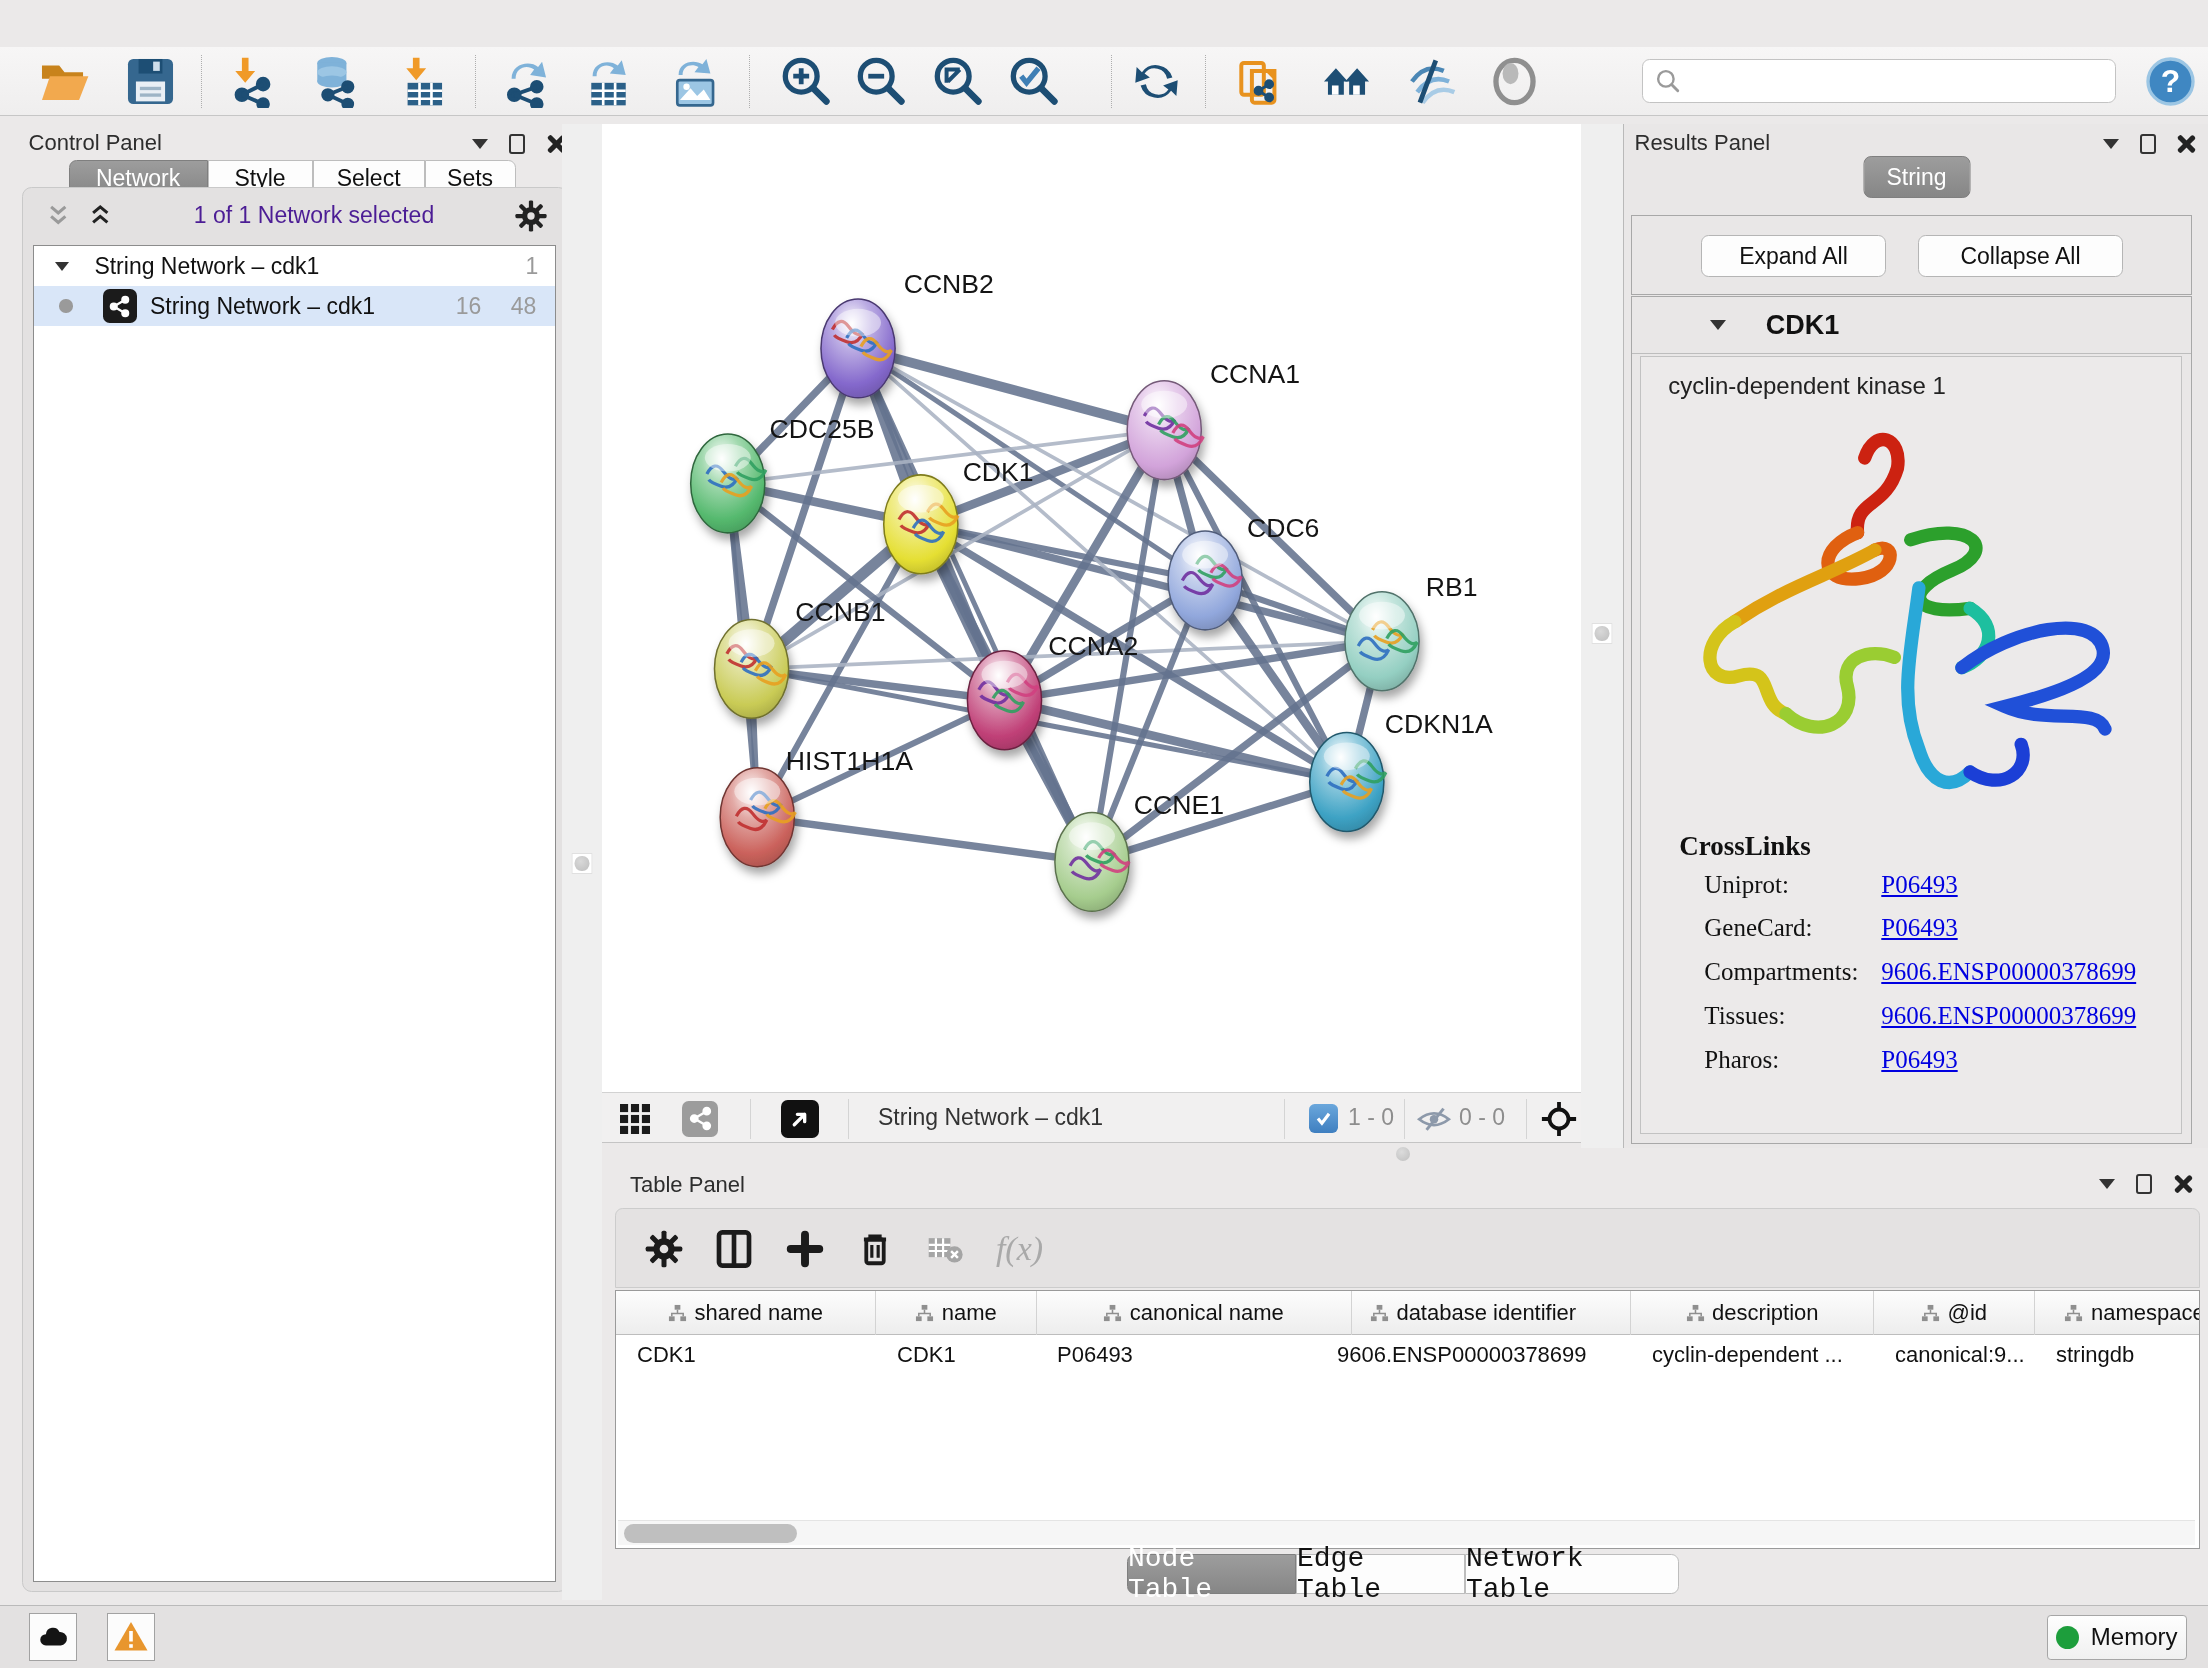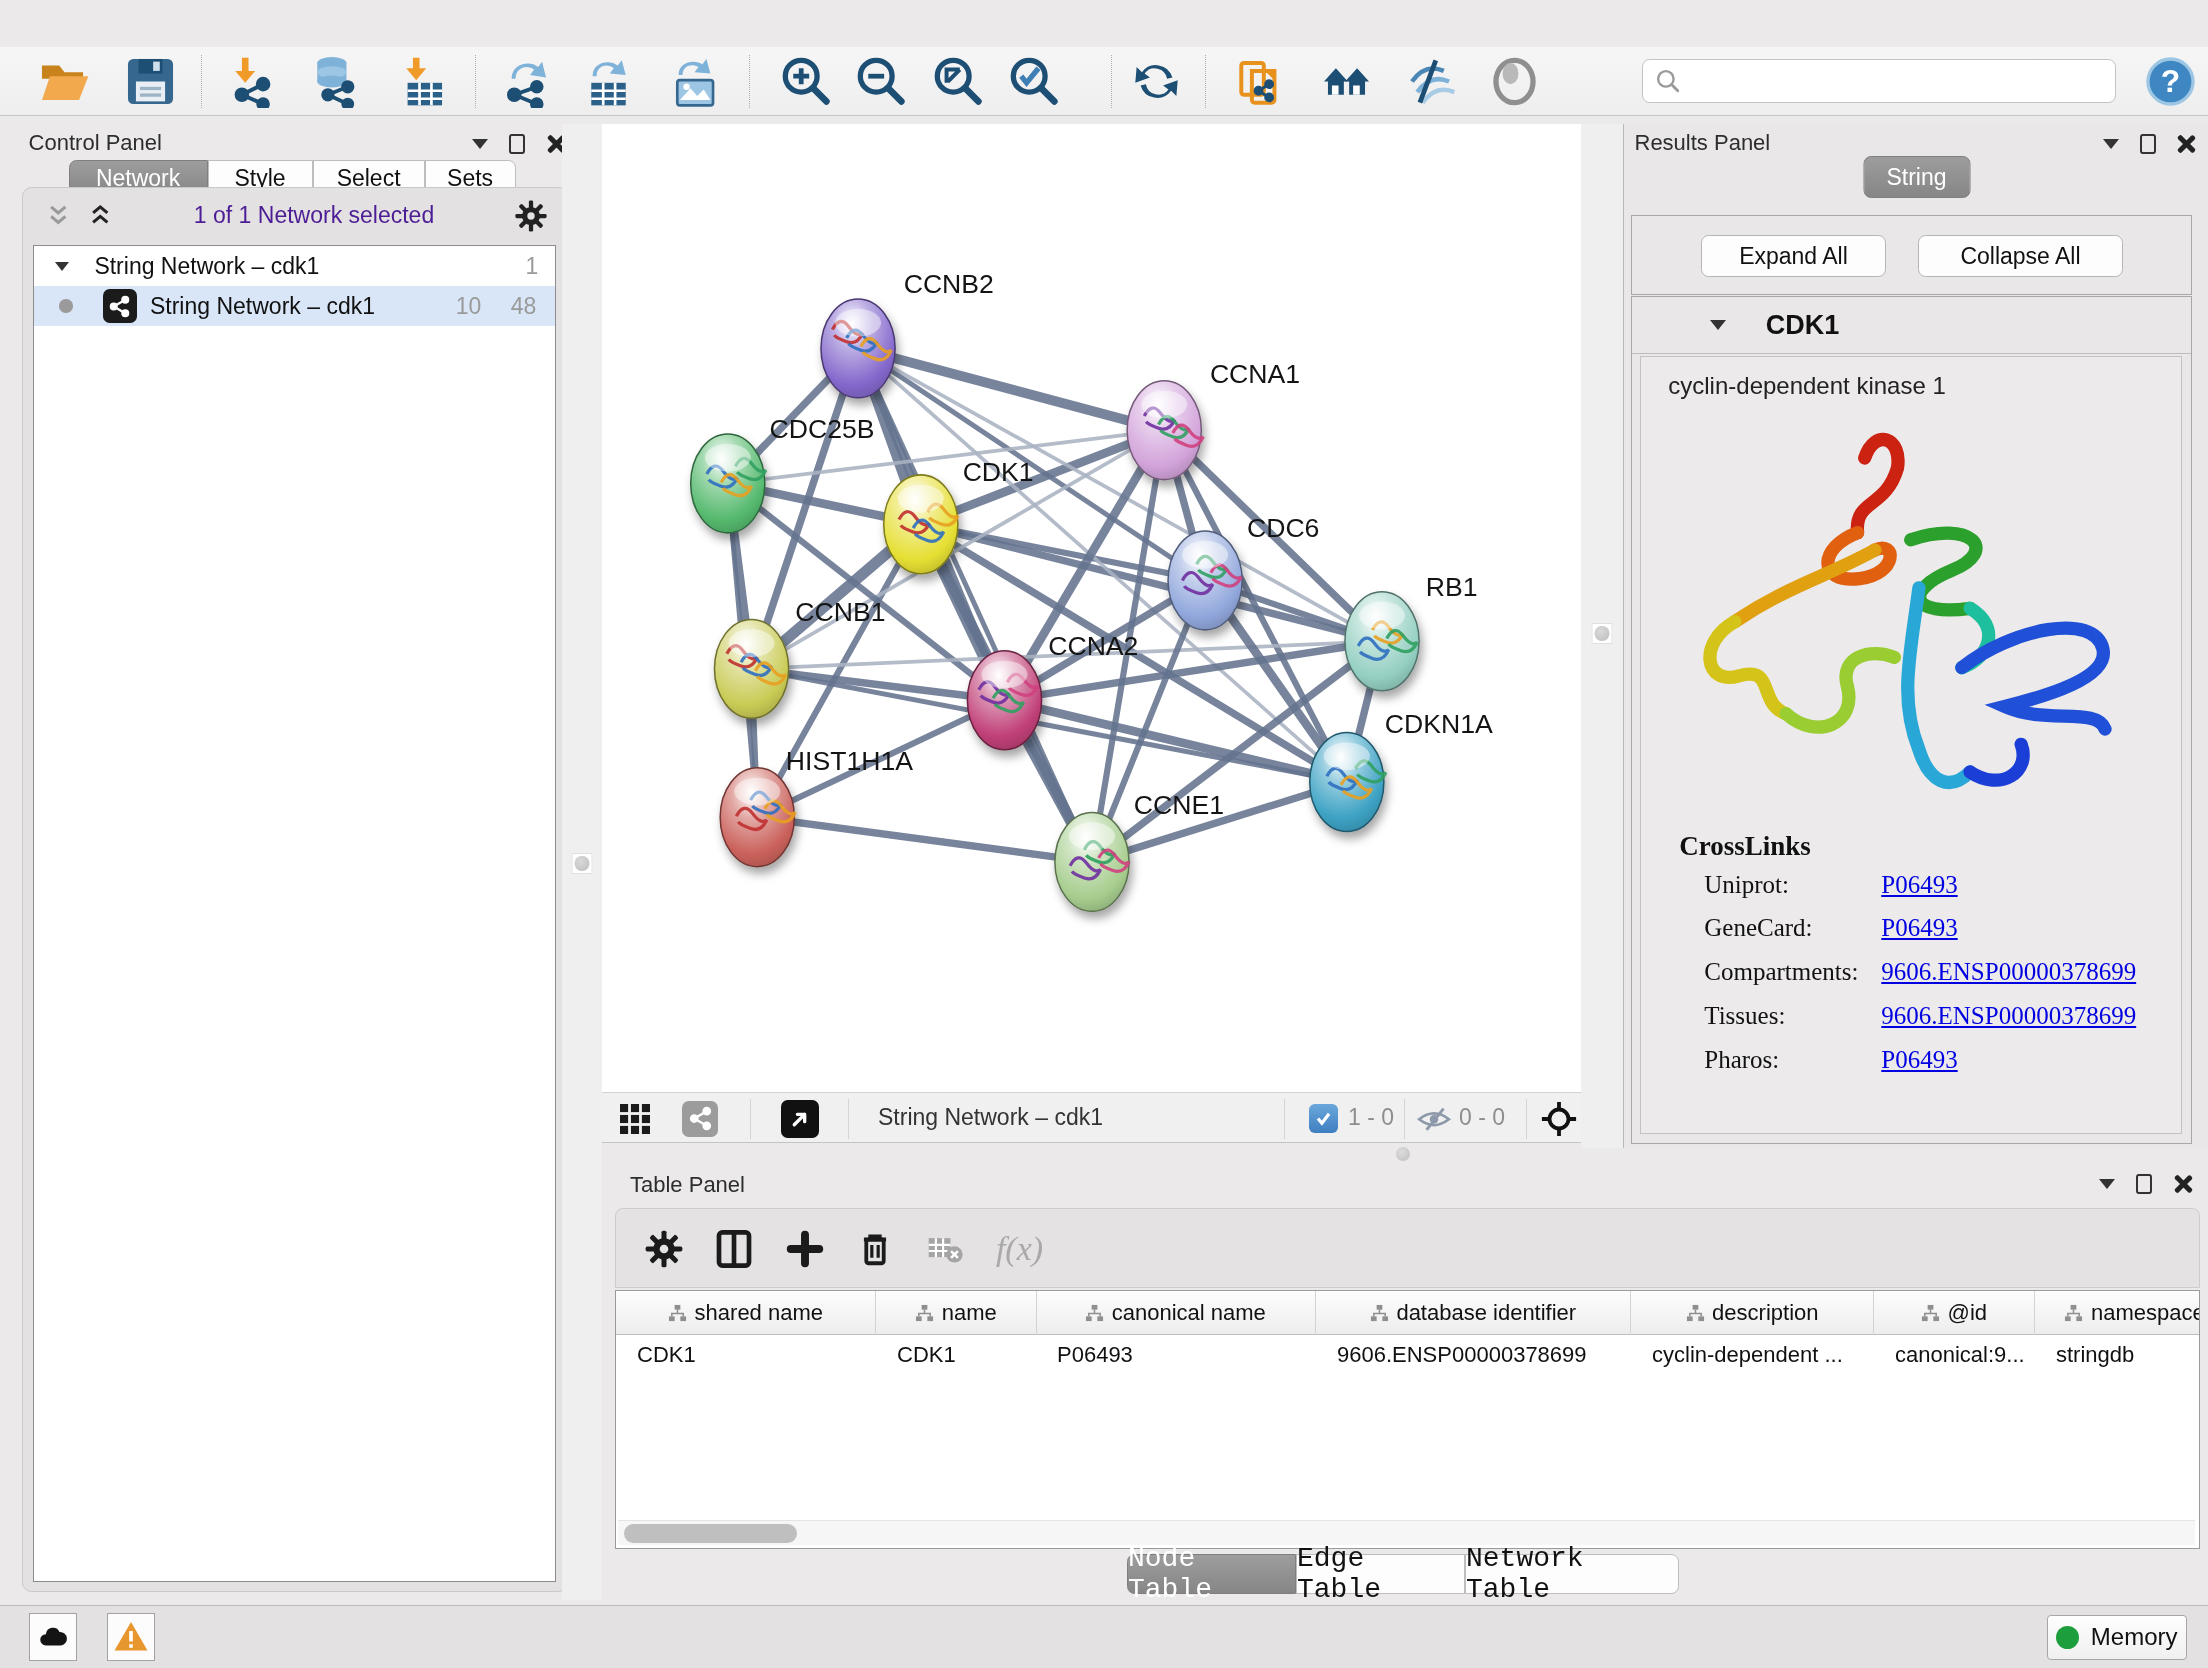--- a/index.html
+++ b/index.html
@@ -345,21 +345,21 @@
             <svg width="23" height="23" viewBox="0 0 24 24">
                 <g stroke="#fff" stroke-width="2.4" fill="#fff">
                   <circle cx="6" cy="12" r="3"></circle>
                   <circle cx="18" cy="5" r="3"></circle>
                   <circle cx="18" cy="19" r="3"></circle>
                   <path d="M6 12 L18 5 M6 12 L18 19" fill="none"></path>
                 </g>
               </svg>
           </span>
           <span style="margin-left:13.3px">String Network – cdk1</span>
-          <span class="cnt" style="position:absolute; right:74px">10</span>
+          <span class="cnt" style="position:absolute; right:74px">16</span>
           <span class="cnt" style="position:absolute; right:19px">48</span>
         </div>
       </div>
     </div>
   </div>
 
   <div class="vsplit" style="left:562px; height:1476px">
     <div class="handle" style="top:729px">
         <i></i>
       </div>
@@ -772,21 +772,21 @@
             <svg width="19" height="19" viewBox="0 0 20 20">
               <g fill="#8f8f8f">
                 <rect x="7" y="1" width="6" height="5"></rect>
                 <rect x="1" y="13" width="6" height="5"></rect>
                 <rect x="13" y="13" width="6" height="5"></rect>
                 <path d="M10 6 v4 M4 13 v-3 h12 v3" stroke="#8f8f8f" stroke-width="1.6" fill="none"></path>
               </g>
             </svg>
             <span>name</span>
           </div>
-          <div class="th" style="left: 420px; width: 280px;">
+          <div class="th" style="left: 420px; width: 316px;">
             <svg width="19" height="19" viewBox="0 0 20 20">
               <g fill="#8f8f8f">
                 <rect x="7" y="1" width="6" height="5"></rect>
                 <rect x="1" y="13" width="6" height="5"></rect>
                 <rect x="13" y="13" width="6" height="5"></rect>
                 <path d="M10 6 v4 M4 13 v-3 h12 v3" stroke="#8f8f8f" stroke-width="1.6" fill="none"></path>
               </g>
             </svg>
             <span>canonical name</span>
           </div>

